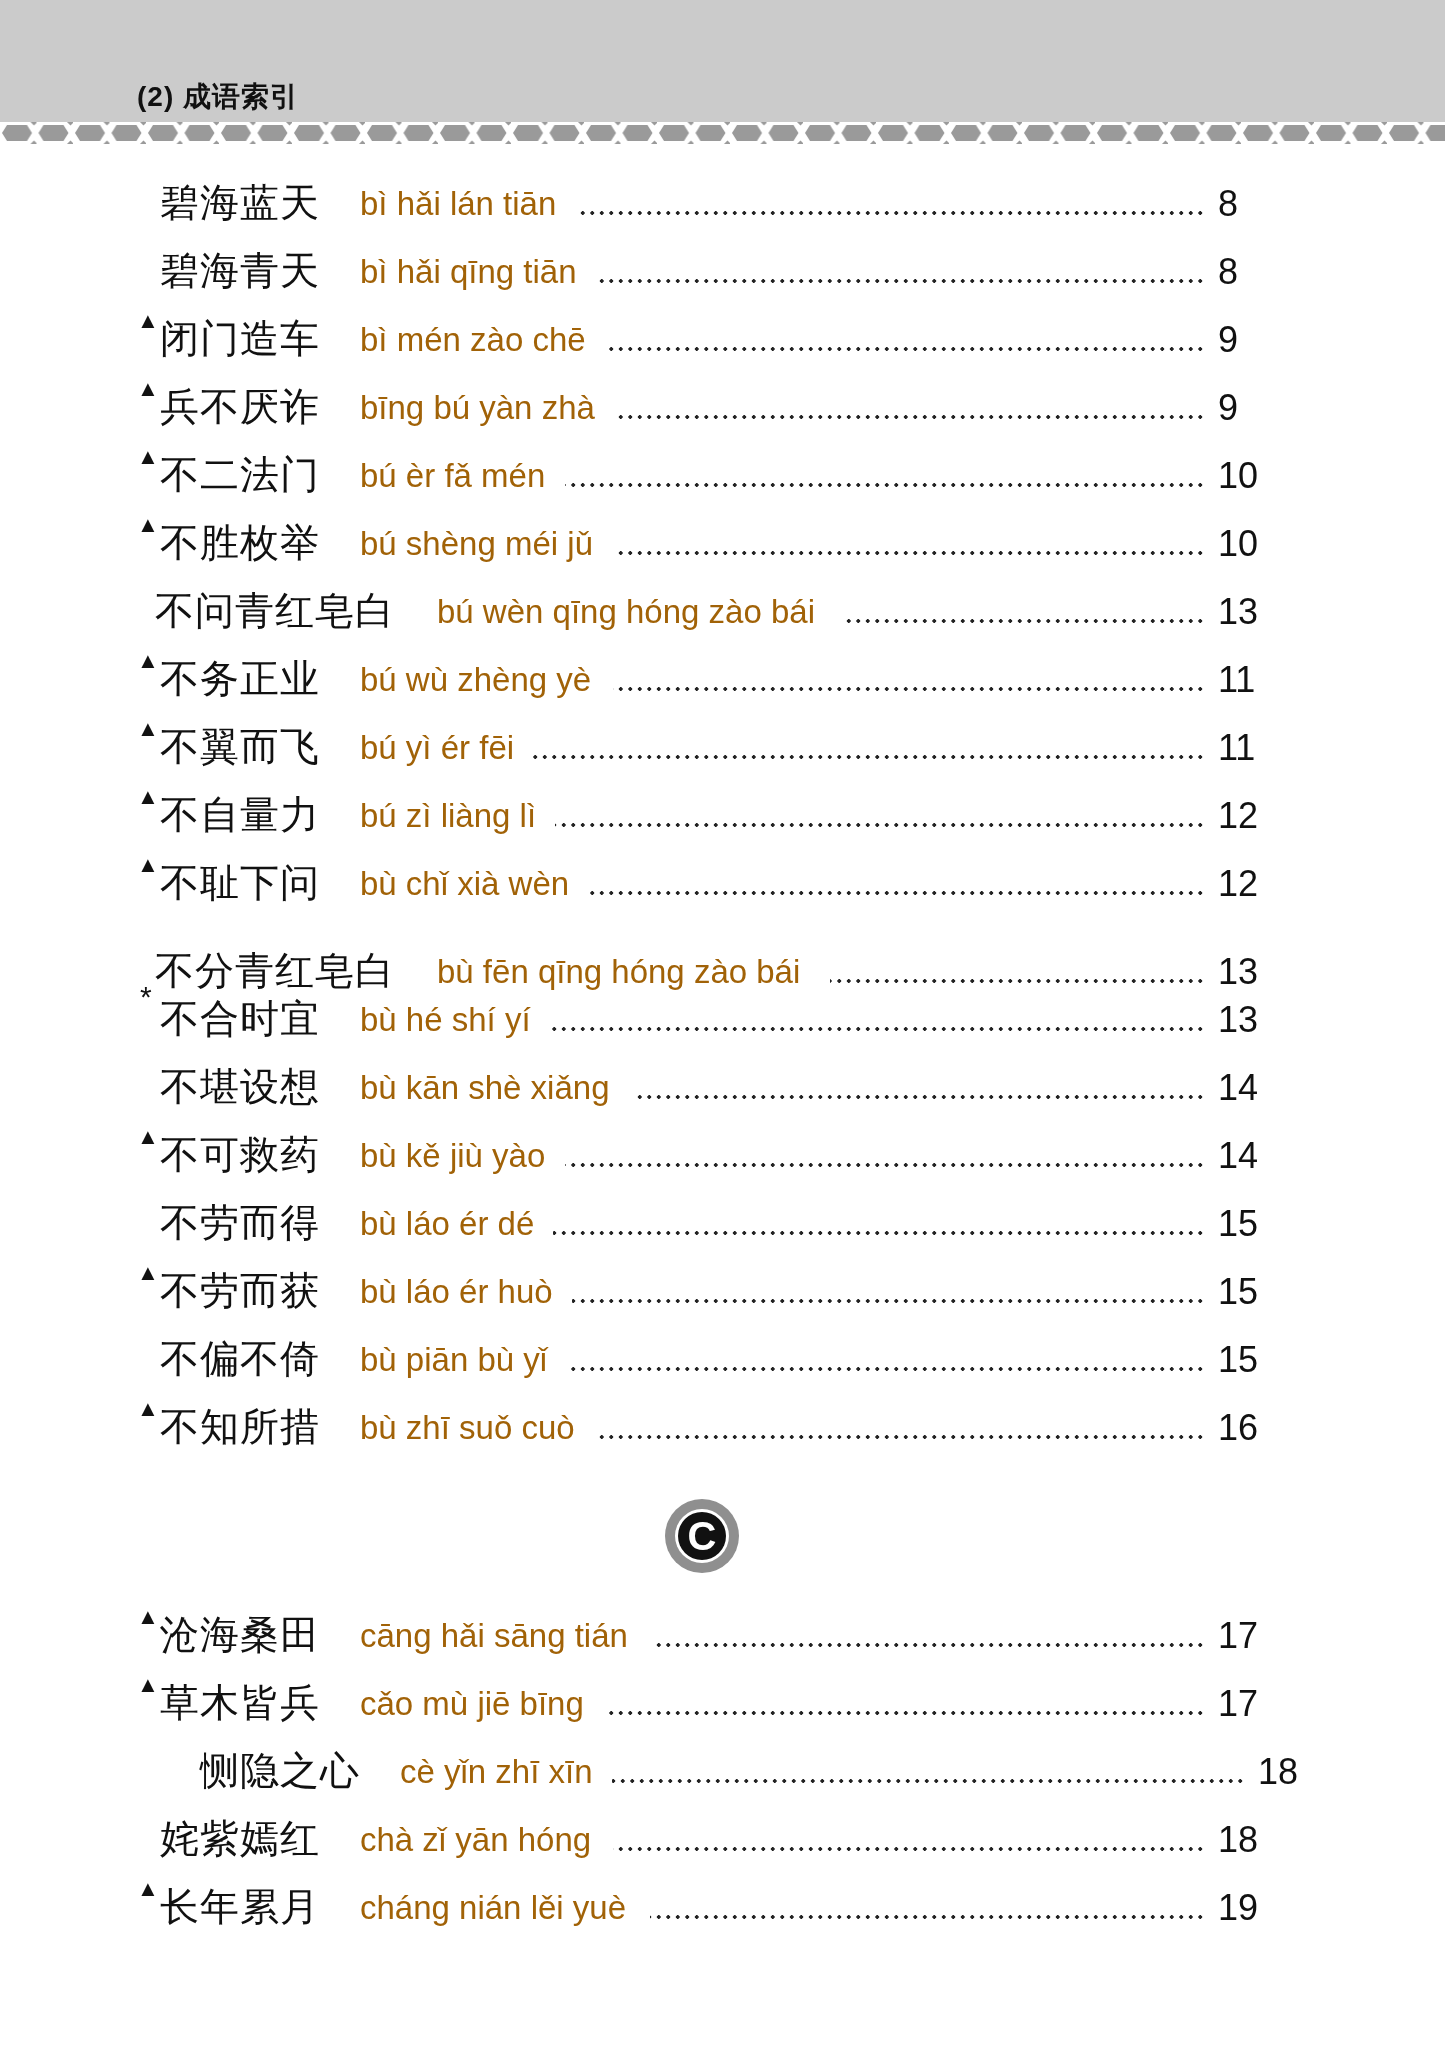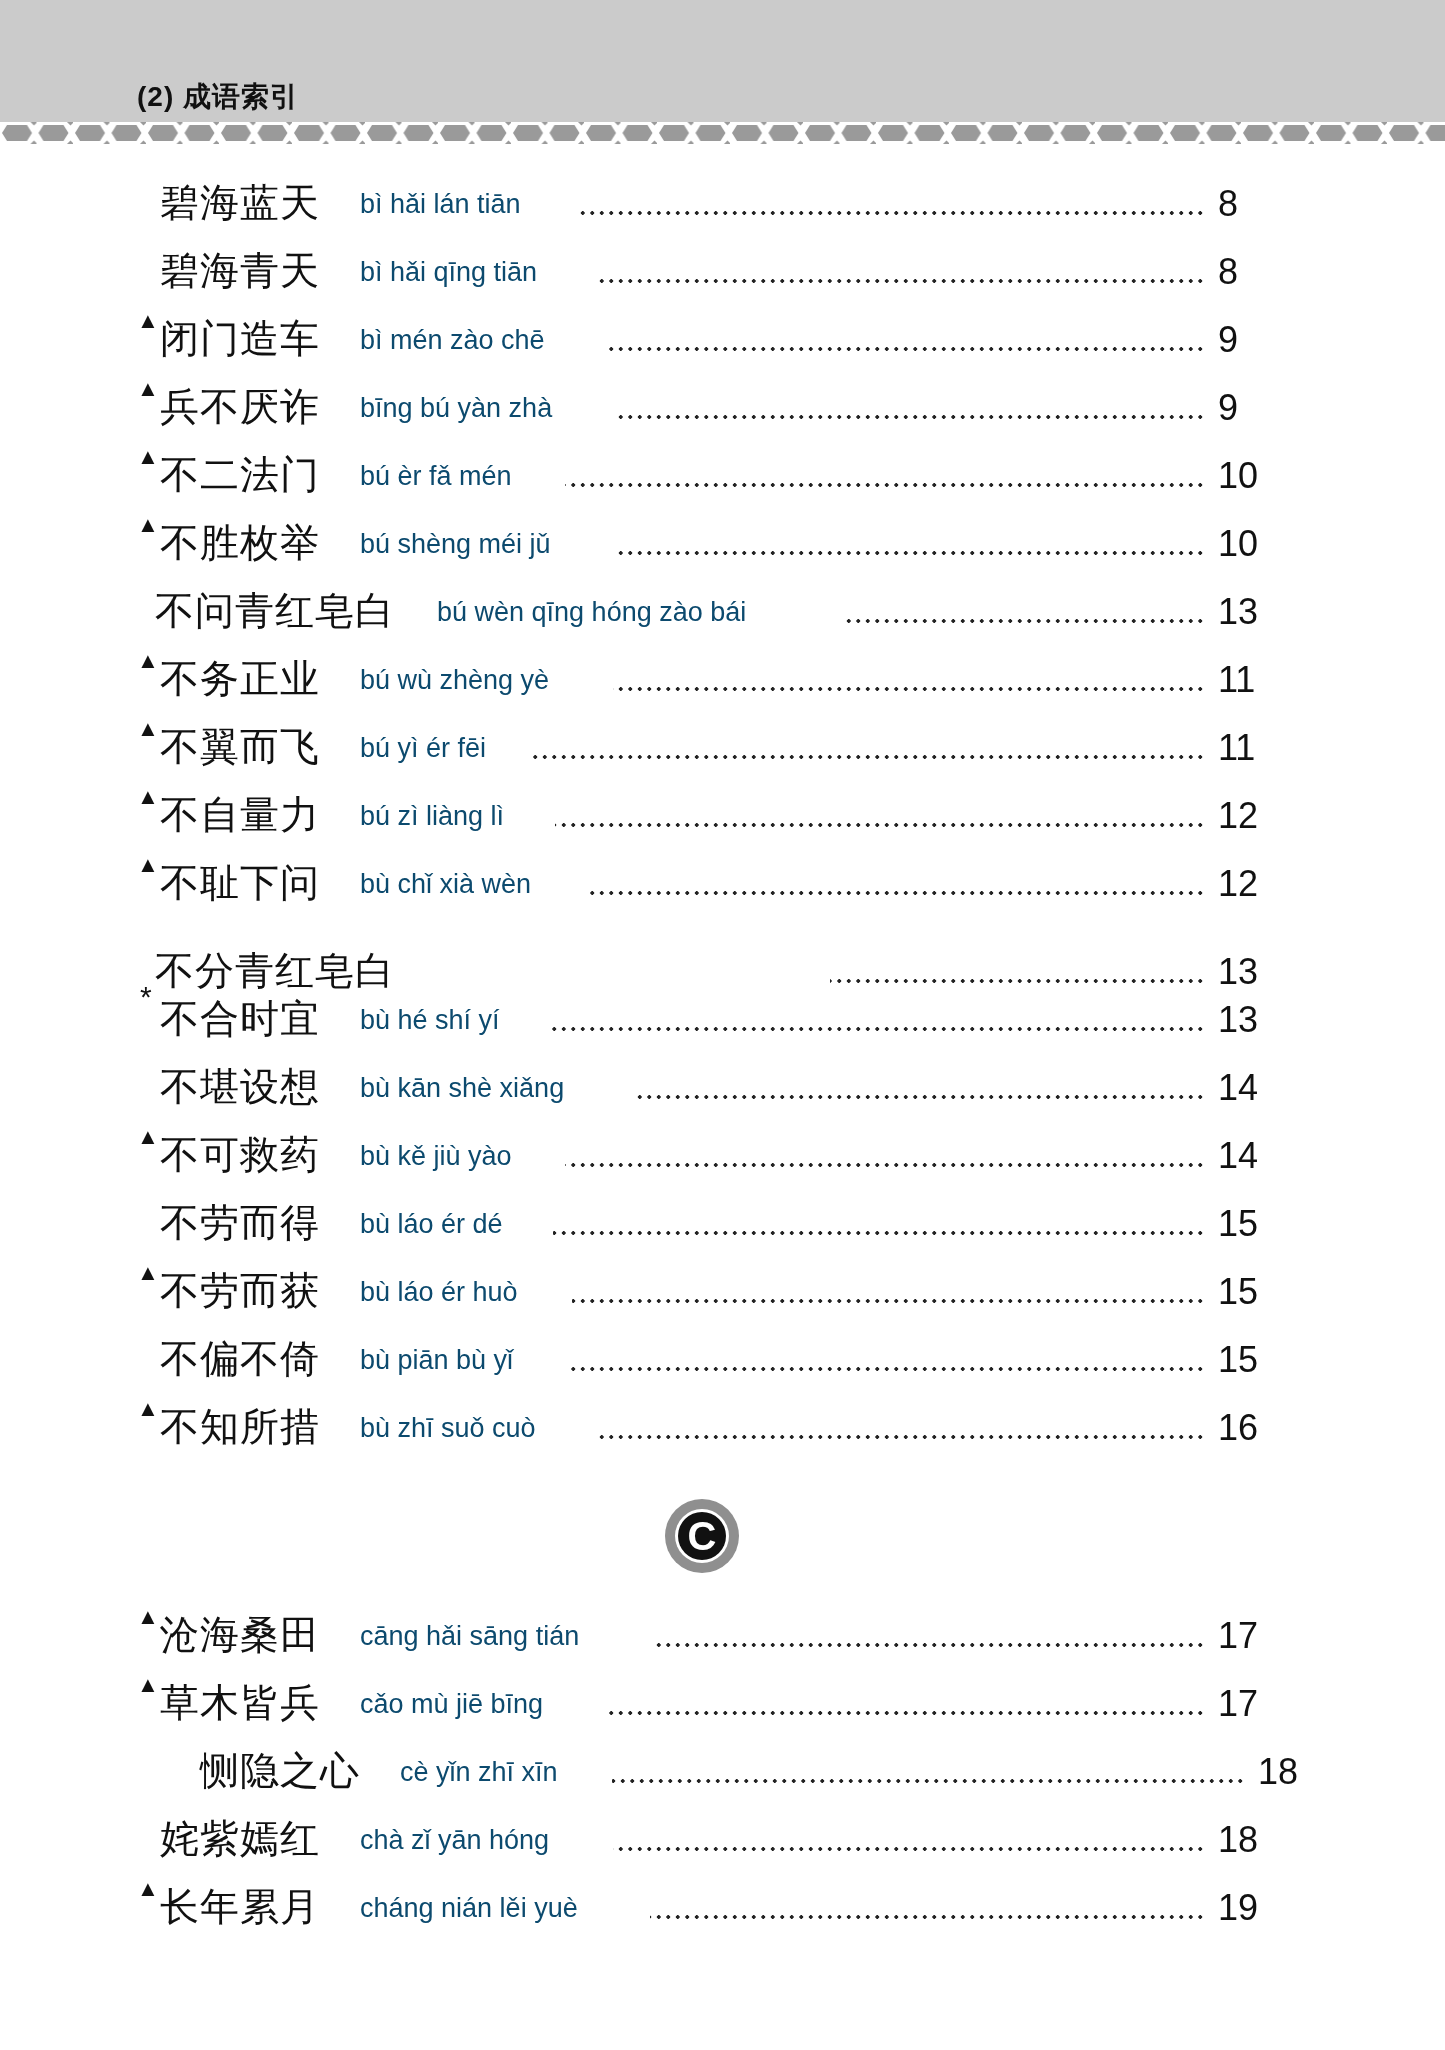--- a/index.html
+++ b/index.html
@@ -24,21 +24,21 @@
   .marker {
     position: absolute; left: 137px; top: -6px; font-size: 22px; line-height: 22px; color: #111;
   }
   .marker.star { font-size: 30px; top: -10px; left: 140px; }
   .idiom {
     position: absolute; left: 160px; top: 0; font-size: 39px; line-height: 46px; letter-spacing: 1px;
     font-family: "DejaVu Sans", sans-serif; color: #111;
   }
   .idiom.six { left: 155px; }
   .pinyin {
-    position: absolute; left: 360px; top: 2px; font-size: 27px; line-height: 44px; color: #0c4a6e;
+    position: absolute; left: 360px; top: 2px; font-size: 33px; line-height: 44px; color: #a16207;
     white-space: nowrap;
   }
   .pinyin.six { left: 437px; }
   .leader {
     position: absolute; top: 30px; height: 6px; right: 232px;
     background-image: radial-gradient(circle, #222 1.6px, transparent 1.8px);
     background-size: 9.5px 6px; background-repeat: repeat-x; background-position: right center;
   }
   .page {
     position: absolute; left: 1218px; top: 2px; font-size: 36px; line-height: 44px; color: #111;
@@ -148,20 +148,21 @@
     </div>
     <div class="entry" style="top: 860px;">
       <span class="marker">▲</span>
       <span class="idiom">不耻下问</span>
       <span class="pinyin">bù chǐ xià wèn</span>
       <span class="leader" style="left: 590px; right: auto; width: 615px;"></span>
       <span class="page">12</span>
     </div>
     <div class="entry" style="top: 948px; padding-left: 28px;">
       <span class="idiom six">不分青红皂白</span>
+      <span class="pinyin six">bù fēn qīng hóng zào bái</span>
       <span class="leader" style="left: 830px; right: auto; width: 375px;"></span>
       <span class="page">13</span>
     </div>
     <div class="entry" style="top: 996px;">
       <span class="marker star">*</span>
       <span class="idiom">不合时宜</span>
       <span class="pinyin">bù hé shí yí</span>
       <span class="leader" style="left: 549px; right: auto; width: 656px;"></span>
       <span class="page">13</span>
     </div>

